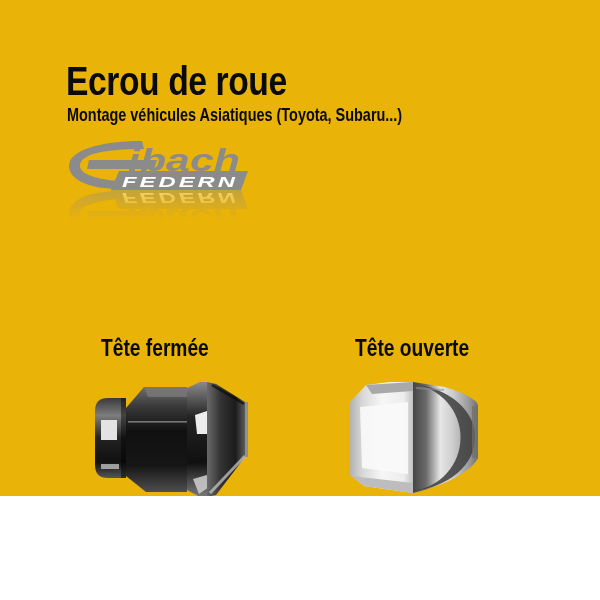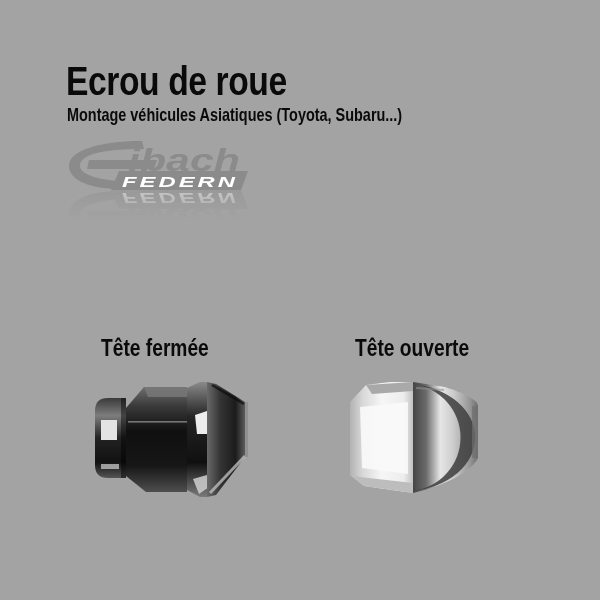--- a/index.html
+++ b/index.html
@@ -1,17 +1,17 @@
 <!DOCTYPE html>
 <html><head>
 <meta charset="utf-8">
 <style>
   html,body{margin:0;padding:0;background:#fff;}
   #canvas{
-    position:relative;width:600px;height:600px;background:#a3a3a3;
+    position:relative;width:600px;height:496px;background:#eab308;
     font-family:"Liberation Sans", sans-serif;overflow:hidden;
   }
   .abs{position:absolute;}
   .title{
     left:66px;top:61px;
     font-size:41px;font-weight:bold;color:#0a0a0a;line-height:1;
     white-space:nowrap;transform:scaleX(0.82);transform-origin:left top;
     letter-spacing:-0.5px;
   }
   .subtitle{

